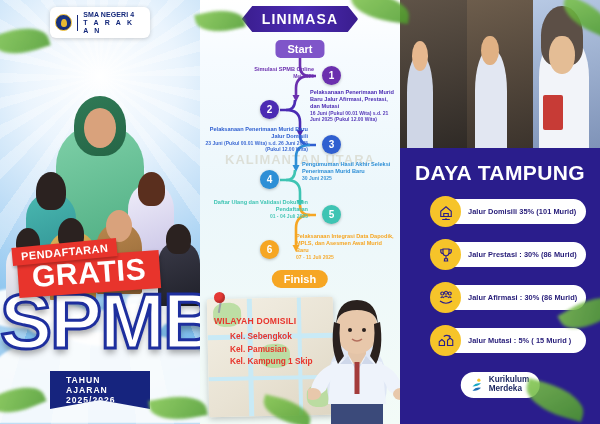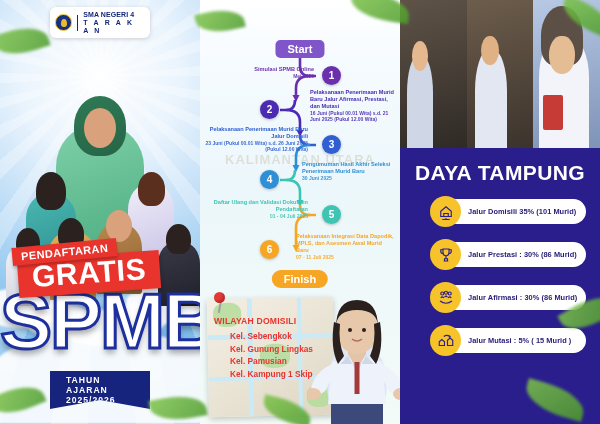--- a/index.html
+++ b/index.html
@@ -336,20 +336,21 @@
 
     <div class="pendaftaran-tag">PENDAFTARAN</div>
     <div class="gratis-tag">GRATIS</div>
     <div class="spmb">SPMB</div>
     <div class="year-ribbon">TAHUN AJARAN 2025/2026</div>
   </div>
 
   <div class="panel-mid">
     <div class="watermark">KALIMANTAN UTARA</div>
 
+    <div class="linimasa">LINIMASA</div>
     <div class="start-pill">Start</div>
 
     <svg class="tl-svg" viewBox="0 0 200 290">
       <path d="M100 58 L100 66 Q100 76 110 76 L116 76" stroke="#6b2fae" stroke-width="2.6" fill="none"></path>
       <path d="M110 76 Q96 76 96 88 L96 96" stroke="#6b2fae" stroke-width="2.6" fill="none"></path>
       <polygon points="96,102 92.5,95 99.5,95" fill="#6b2fae"></polygon>
       <path d="M95 100 Q95 110 86 110 L80 110" stroke="#4b2bb3" stroke-width="2.6" fill="none"></path>
       <path d="M86 110 Q100 110 100 122 L100 131" stroke="#4b2bb3" stroke-width="2.6" fill="none"></path>
       <polygon points="100,137 96.5,130 103.5,130" fill="#4b2bb3"></polygon>
       <path d="M100 135 Q100 145 110 145 L116 145" stroke="#2f5fd0" stroke-width="2.6" fill="none"></path>
@@ -408,21 +409,20 @@
     </div>
 
     <div class="pin">
       <div class="needle"></div>
       <div class="ball"></div>
     </div>
 
     <div class="wilayah-title">WILAYAH DOMISILI</div>
     <div class="wilayah-list">
       <div>Kel. Sebengkok</div>
-      <div>Kel. Gunung Lingkas</div>
       <div>Kel. Pamusian</div>
       <div>Kel. Kampung 1 Skip</div>
     </div>
 
     <svg class="girl" viewBox="0 0 98 180">
       <ellipse cx="49" cy="140" rx="30" ry="44" fill="#dfe7f5"></ellipse>
       <rect x="23" y="150" width="52" height="32" fill="#3b4a7a"></rect>
       <path d="M24 118 L49 112 L74 118 L78 160 L20 160 Z" fill="#eef3fb"></path>
       <path d="M40 110 L49 126 L58 110 L58 98 L40 98 Z" fill="#e3c4a8"></path>
       <path d="M40 112 L49 128 L58 112 L66 120 L32 120 Z" fill="#cfd8ea"></path>
@@ -510,20 +510,31 @@
           <svg width="18" height="18" viewBox="0 0 24 24" fill="none" stroke="#2a1d8c" stroke-width="1.5">
             <path d="M3 13 L6.5 10 L10 13 v5 H3 Z"></path>
             <path d="M14 11 L17.5 8 L21 11 v7 h-7 Z"></path>
             <path d="M9 6 q4 -3 8 0"></path>
               <path d="M16 5 l1.5 1 l-1.5 1.5"></path>
           </svg>
         </div>
       </div>
     </div>
 
+    <div class="km-logo">
+      <svg class="km-mark" viewBox="0 0 24 28">
+        <circle cx="15" cy="4" r="3" fill="#f6c42a"></circle>
+        <path d="M3 16 q6 -8 16 -6 q-6 6 -16 6 Z" fill="#1aa7c4"></path>
+        <path d="M3 24 q6 -8 16 -6 q-6 6 -16 6 Z" fill="#1f6fb5"></path>
+      </svg>
+      <div class="km-text">
+        <div>Kurikulum</div>
+        <div>Merdeka</div>
+      </div>
+    </div>
   </div>
 
   <div class="leaf blur" style="left:-6px;top:28px;width:54px;height:26px;transform:rotate(-18deg);"></div>
   <div class="leaf blur" style="left:196px;top:10px;width:48px;height:22px;transform:rotate(-12deg);"></div>
   <div class="leaf blur" style="left:350px;top:-6px;width:60px;height:26px;transform:rotate(8deg);"></div>
   <div class="leaf blur" style="left:560px;top:4px;width:52px;height:24px;transform:rotate(24deg);"></div>
   <div class="leaf blur" style="left:560px;top:300px;width:58px;height:26px;transform:rotate(-30deg);"></div>
   <div class="leaf blur" style="left:524px;top:386px;width:62px;height:28px;transform:rotate(16deg);"></div>
   <div class="leaf blur" style="left:150px;top:396px;width:56px;height:24px;transform:rotate(-10deg);"></div>
   <div class="leaf blur" style="left:262px;top:400px;width:50px;height:22px;transform:rotate(14deg);"></div>

